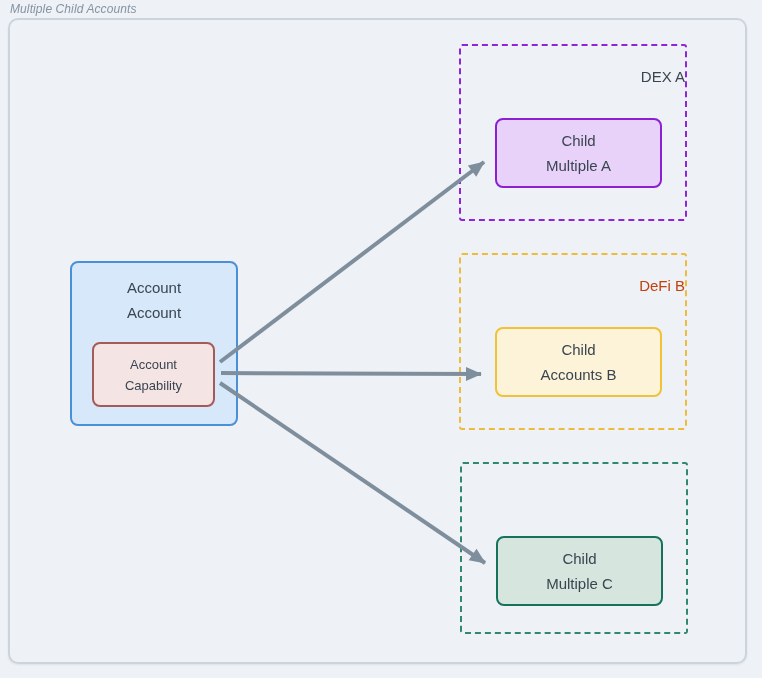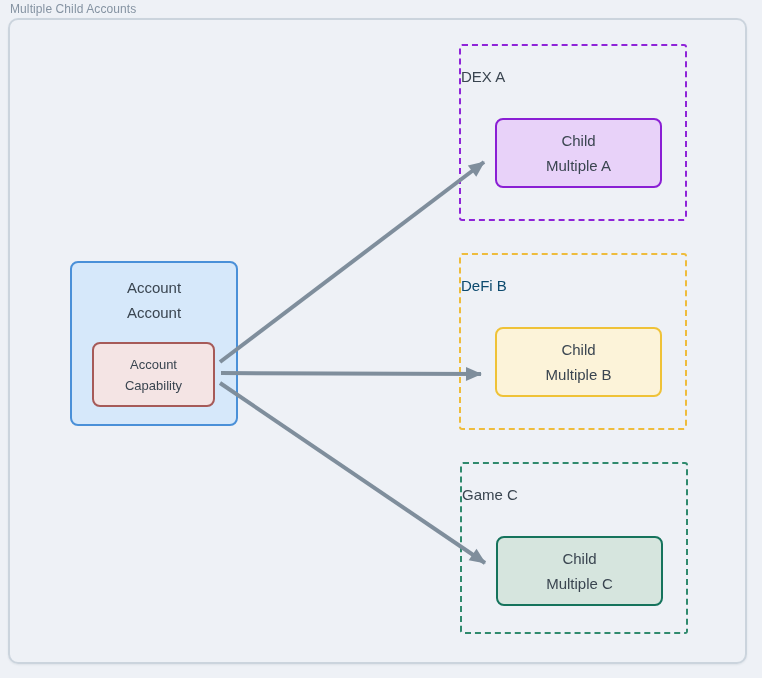--- a/index.html
+++ b/index.html
@@ -11,20 +11,21 @@
     position: relative;
     width: 762px; height: 678px;
     overflow: hidden;
   }
   .diagram-title {
     position: absolute;
     left: 10px; top: 2px;
     font-size: 12px;
     font-weight: 500;
     letter-spacing: 0.1px;
+    font-style: italic;
   }
   .container {
     position: absolute;
     left: 8px; top: 18px;
     width: 735px; height: 642px;
     border: 2px solid;
     border-radius: 10px;
     box-shadow: 0 1px 2px rgba(40,60,80,0.08);
     background: transparent;
   }
@@ -61,21 +62,21 @@
     position: absolute;
     box-sizing: border-box;
     width: 228px;
     border: 2px dashed;
     border-radius: 3px;
   }
   .group-label {
     position: absolute;
     left: 0; right: 0;
     top: 22px;
-    text-align: left;
+    text-align: right;
     font-size: 15px;
     font-weight: 500;
   }
   .group-0 { left: 459px; top: 44px;  height: 177px; }
   .group-1 { left: 459px; top: 253px; height: 177px; }
   .group-2 { left: 460px; top: 462px; height: 172px; }
   .child-box {
     left: 34px; top: 72px;
     width: 167px; height: 70px;
     font-size: 15px;
@@ -110,29 +111,28 @@
 
   <div class="group group-0" style="border-color: rgb(143, 36, 216);">
     <div class="group-label" style="color: rgb(58, 69, 80);">DEX A</div>
     <div class="node child-box" style="background-color: rgb(232, 210, 249); border-color: rgb(138, 31, 212); color: rgb(58, 69, 80);">
       <span class="line">Child</span>
       <span class="line">Multiple A</span>
     </div>
   </div>
 
   <div class="group group-1" style="border-color: rgb(238, 188, 60);">
-    <div class="group-label" style="color: #0c4a6e;">DeFi B</div>
+    <div class="group-label" style="color: #c2410c;">DeFi B</div>
     <div class="node child-box" style="background-color: rgb(252, 243, 217); border-color: rgb(239, 194, 55); color: rgb(58, 69, 80);">
       <span class="line">Child</span>
-      <span class="line">Multiple B</span>
+      <span class="line">Accounts B</span>
     </div>
   </div>
 
   <div class="group group-2" style="border-color: rgb(47, 138, 109);">
-    <div class="group-label" style="color: rgb(58, 69, 80);">Game C</div>
     <div class="node child-box" style="background-color: rgb(214, 229, 222); border-color: rgb(21, 115, 92); color: rgb(58, 69, 80);">
       <span class="line">Child</span>
       <span class="line">Multiple C</span>
     </div>
   </div>
 
   <svg class="arrows" width="762" height="678" viewBox="0 0 762 678">
     <defs>
       <marker id="arrowhead" markerUnits="userSpaceOnUse" markerWidth="18" markerHeight="16" refX="16" refY="8" orient="auto">
         <path d="M1,1 L17,8 L1,15 Z" style="fill: rgb(127, 142, 156);"></path>

